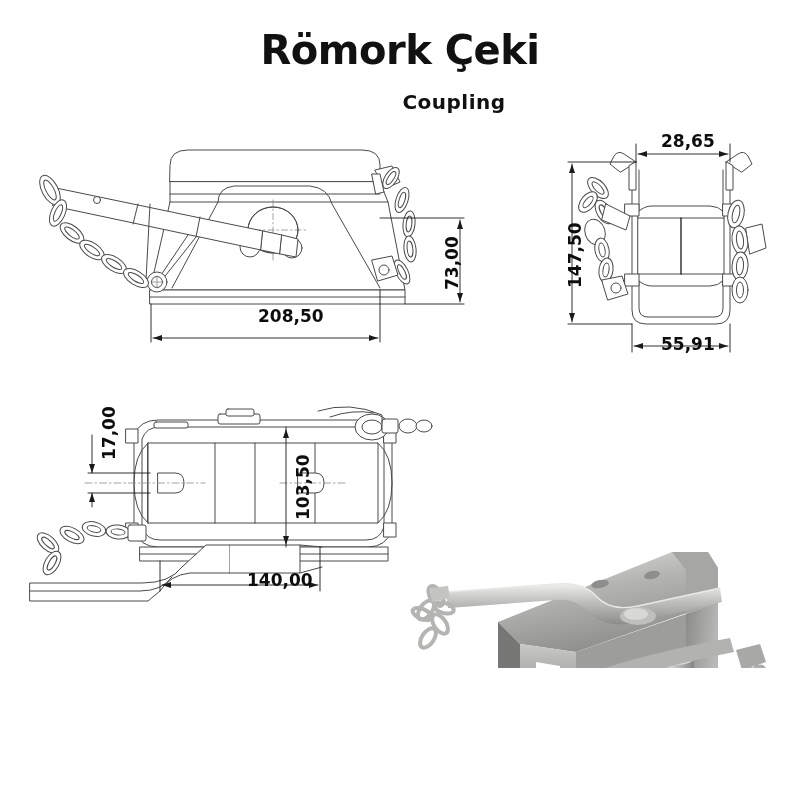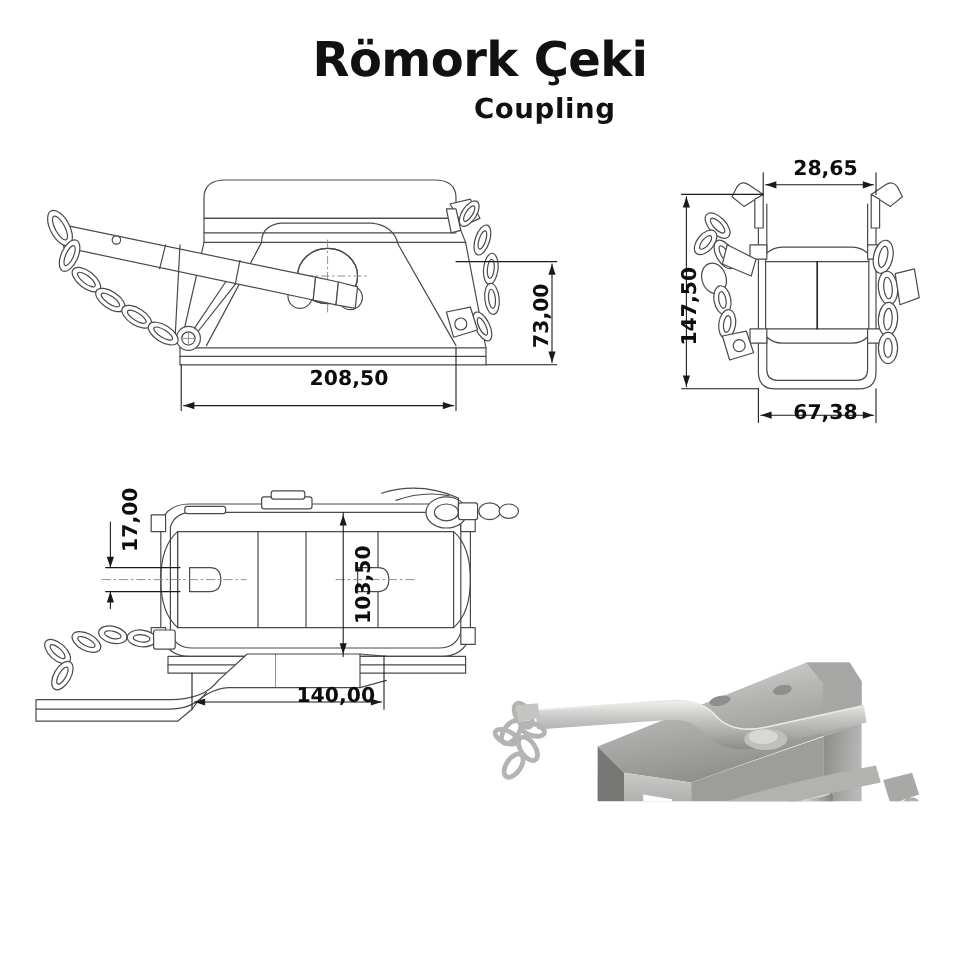--- a/index.html
+++ b/index.html
@@ -28,26 +28,26 @@
     font-family: "DejaVu Sans", sans-serif;
     font-weight: bold;
     font-size: 40px;
     letter-spacing: -0.5px;
     color: #111111;
     line-height: 1;
   }
   #title-sub {
     position: absolute;
     left: 0;
-    top: 80px;
+    top: 92px;
     width: 800px;
     text-align: center;
     font-family: "DejaVu Sans", sans-serif;
     font-weight: bold;
-    font-size: 23px;
+    font-size: 20px;
     letter-spacing: 0.5px;
     color: #111111;
     line-height: 1;
     padding-left: 108px;
     box-sizing: border-box;
   }
   
   .view {
     position: absolute;
   }
@@ -251,21 +251,21 @@
         <line x1="190" y1="184" x2="190" y2="212"></line>
         <line x1="94" y1="206" x2="188" y2="206"></line>
         <path d="M94 206 L103 203 L103 209 Z" fill="#1a1a1a" stroke="none"></path>
         <path d="M188 206 L179 203 L179 209 Z" fill="#1a1a1a" stroke="none"></path>
       </g>
     </svg>
   </div>
 
   <div class="dim-label" style="left:661px; top:133px;">28,65</div>
   <div class="dim-label vert" style="left:567px; top:288px;">147,50</div>
-  <div class="dim-label" style="left:661px; top:336px;">67,38</div>
+  <div class="dim-label" style="left:661px; top:336px;">55,91</div>
 
   <div class="view" id="view-top" style="left:30px; top:395px;">
     <svg width="420" height="215" viewBox="0 0 420 215" fill="none" stroke="#4a4a4a" stroke-width="1" stroke-linejoin="round" stroke-linecap="round">
 
       <path d="M128 25 Q110 25 104 40 L104 135 Q110 152 128 152 L338 152 Q356 152 362 135 L362 40 Q356 25 338 25 Z" fill="#fff"></path>
       <path d="M130 32 Q116 32 112 44 L112 132 Q116 145 130 145 L336 145 Q350 145 354 132 L354 44 Q350 32 336 32 Z" fill="none"></path>
 
       <path d="M118 48 L348 48 L348 128 L118 128 Z" fill="#fff"></path>
       <line x1="118" y1="48" x2="118" y2="128"></line>
       <line x1="185" y1="48" x2="185" y2="128"></line>

